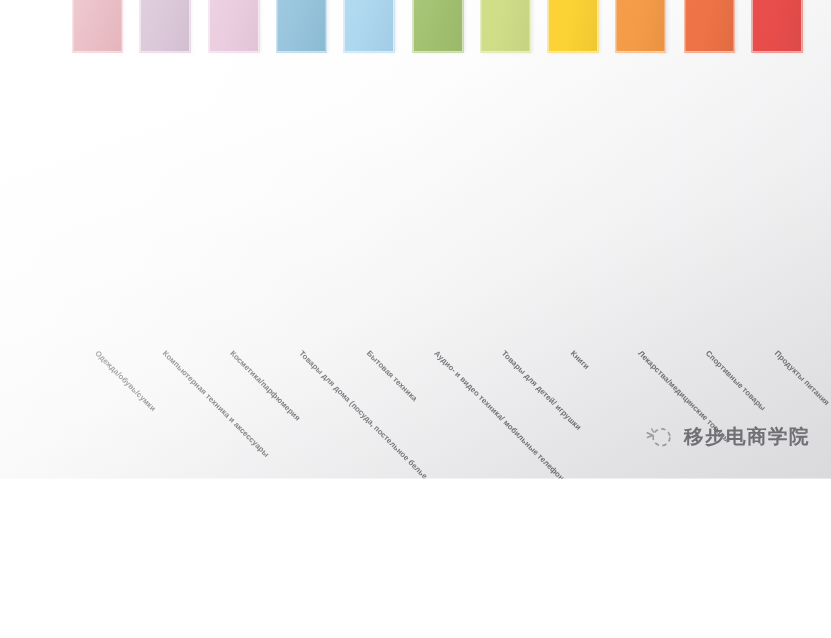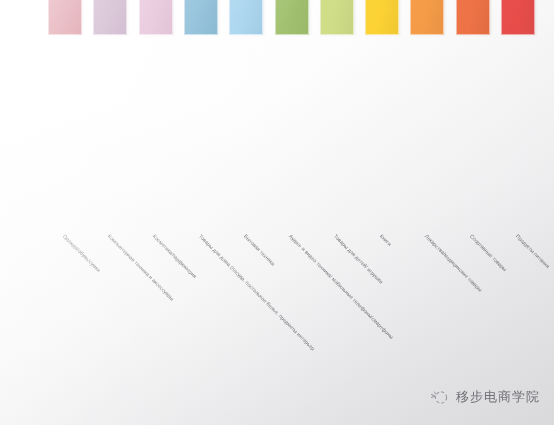--- a/index.html
+++ b/index.html
@@ -9,23 +9,24 @@
   body {
     width: 554px;
     height: 425px;
     font-family: "Liberation Sans", sans-serif;
     background: #ffffff;
     overflow: hidden;
   }
   #chart-canvas {
     position: relative;
     width: 554px;
-    height: 425px;
+    height: 319px;
     background: linear-gradient(160deg, #ffffff 0%, #fdfdfd 28%, #f4f4f5 58%, #e6e6e8 82%, #dcdcde 100%);
     overflow: hidden;
+    font-weight: bold;
   }
   
   #sheen {
     position: absolute;
     left: 0; top: 0;
     width: 554px; height: 425px;
     background: linear-gradient(115deg, rgba(255,255,255,0.85) 0%, rgba(255,255,255,0.25) 40%, rgba(226,226,229,0.15) 70%, rgba(208,208,212,0.25) 100%);
     pointer-events: none;
   }
   #plot-area {

